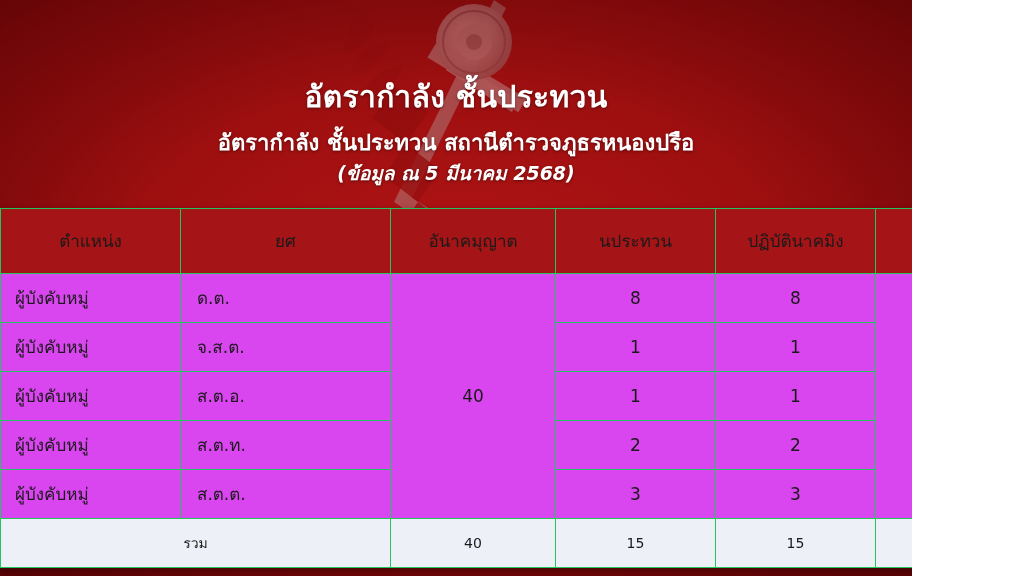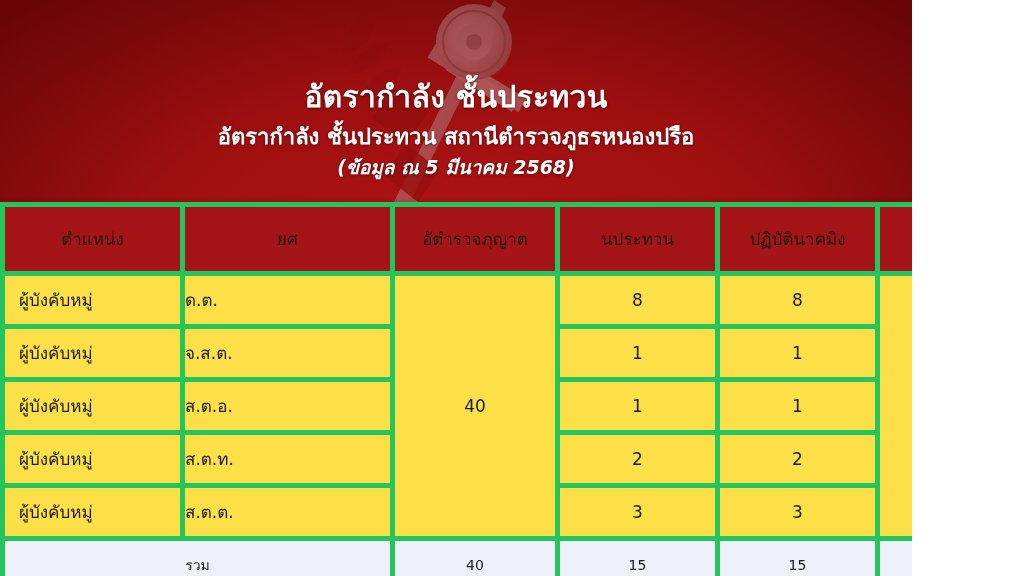--- a/index.html
+++ b/index.html
@@ -53,21 +53,21 @@
   }
   .title-main {
     font-size: 30px;
     font-weight: bold;
     letter-spacing: 0.3px;
     line-height: 1.25;
   }
   .title-sub {
     font-size: 22px;
     font-weight: bold;
-    margin-top: 7px;
+    margin-top: 13px;
     line-height: 1.25;
   }
   .title-date {
     font-size: 19px;
     font-weight: bold;
     margin-top: 6px;
     line-height: 1.25;
     font-style: italic;
   }
 
@@ -78,46 +78,46 @@
     width: 960px;
   }
   table.data {
     width: 100%;
     border-collapse: collapse;
     table-layout: fixed;
     background: #ffffff;
     box-shadow: 0 2px 6px rgba(0,0,0,0.35);
   }
   table.data th, table.data td {
-    border: 5px solid #22c55e;
+    border: 1px solid #22c55e;
     font-weight: normal;
     color: #1a1a1a;
   }
   thead th {
     background: #a51416;
     color: #ffffff;
     font-size: 17px;
     height: 62px;
     text-align: center;
     border-color: #c9b2b2;
     border-top: 1px solid #a51416;
   }
   tbody td {
     height: 46px;
     font-size: 17px;
     text-align: center;
-    background: #fde047;
+    background: #d946ef;
   }
   tbody td.pos {
     text-align: left;
     padding-left: 14px;
   }
   tbody td.rank {
     text-align: left;
-    padding-left: 0;
+    padding-left: 16px;
   }
   tfoot td {
     background: #eef0f7;
     height: 46px;
     font-size: 14px;
     text-align: center;
   }
   tfoot td.sum-label {
     text-align: center;
   }
@@ -197,21 +197,21 @@
           <col class="col-rank">
           <col class="col-allow">
         <col class="col-held">
           <col class="col-act">
           <col class="col-vac">
       </colgroup>
       <thead>
         <tr>
           <th>ตำแหน่ง</th>
           <th>ยศ</th>
-          <th>อัตำรวจภุญาต</th>
+          <th>อันาคมุญาต</th>
           <th>นประทวน</th>
           <th>ปฏิบัตินาคมิง</th>
           <th>ว่าง</th>
         </tr>
       </thead>
       <tbody>
         <tr>
           <td class="pos">ผู้บังคับหมู่</td>
           <td class="rank">ด.ต.</td>
           <td rowspan="5">40</td>

